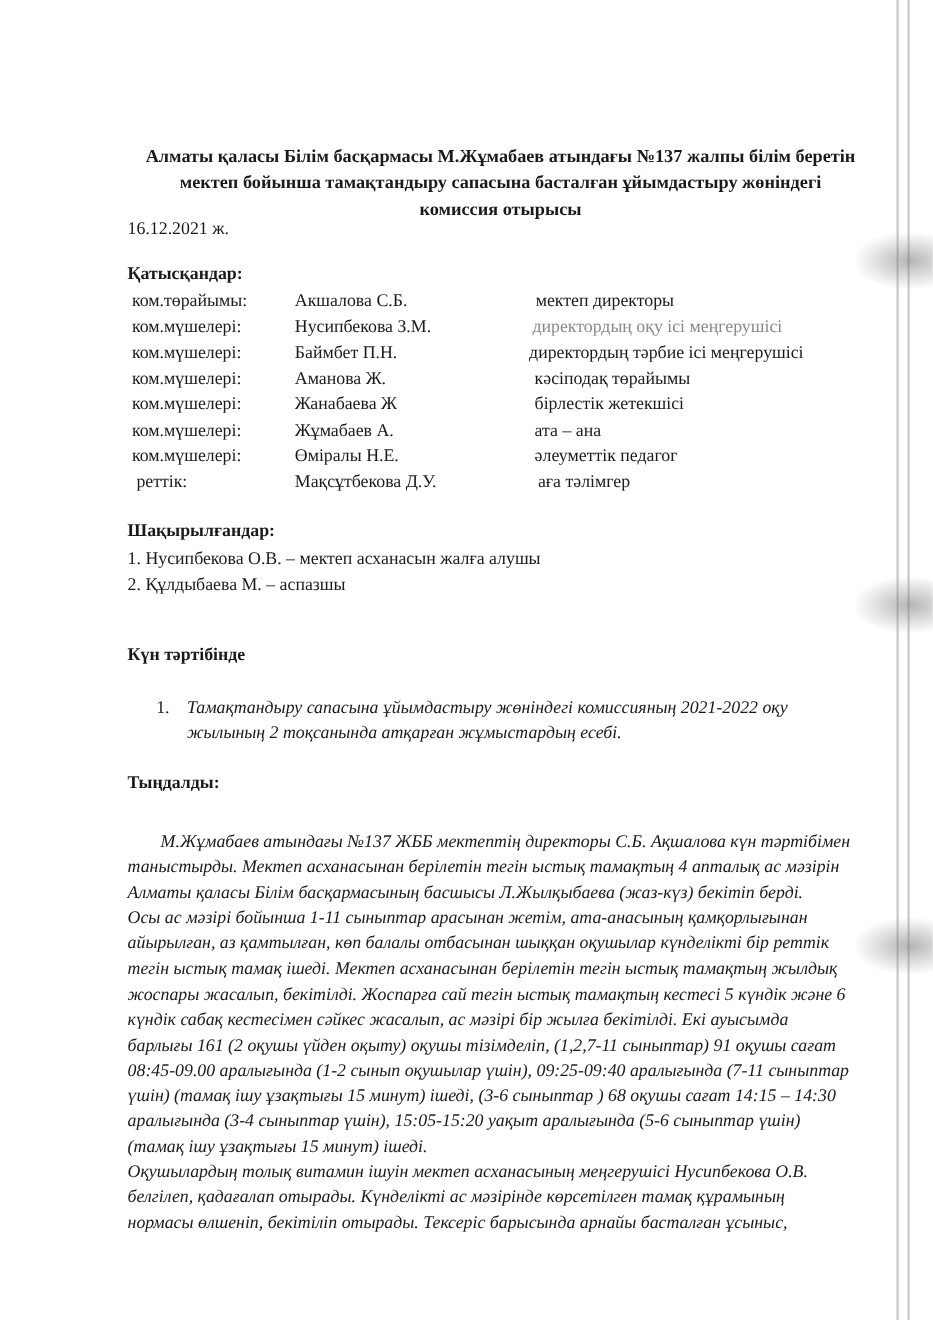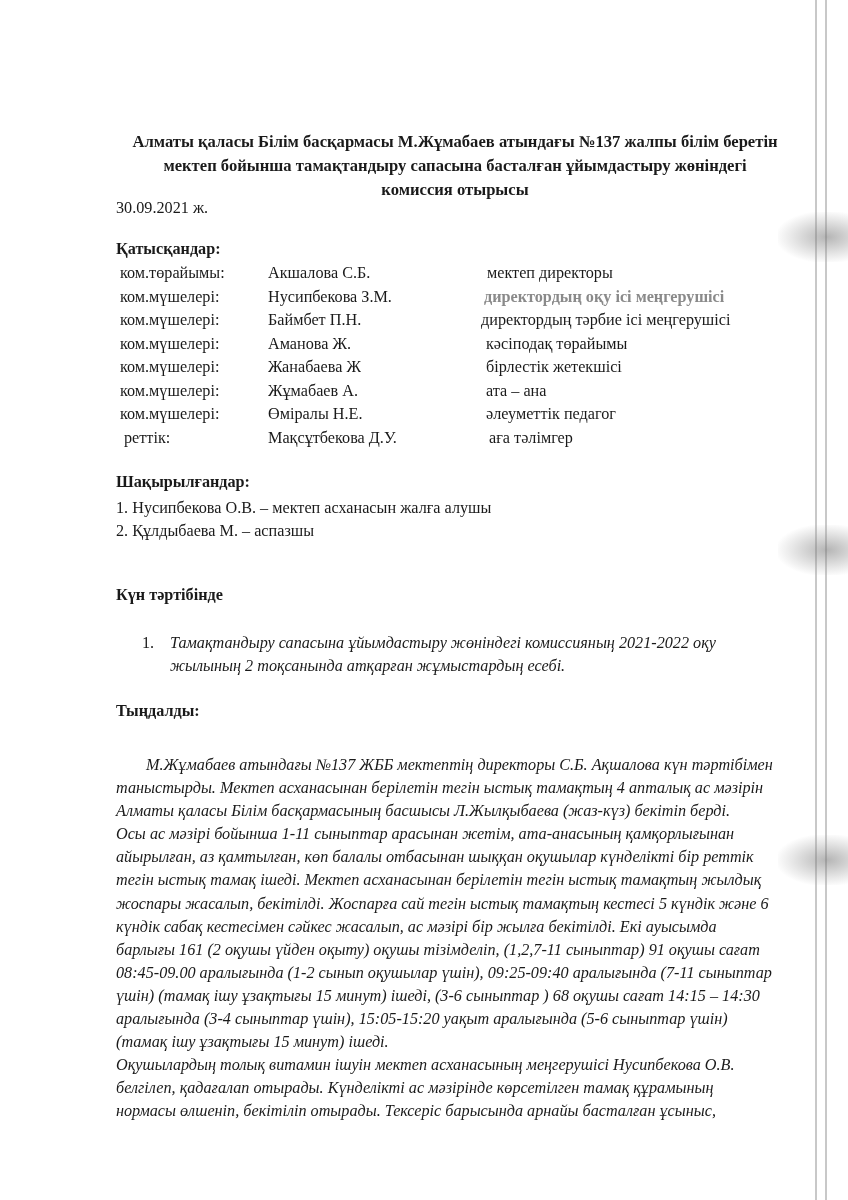--- a/index.html
+++ b/index.html
@@ -24,21 +24,21 @@
     .c-pos { left: 364px; }
     .invited { position: absolute; left: 116px; top: 497px; line-height: 23px; }
     .agenda { position: absolute; left: 142px; top: 632px; width: 640px; line-height: 23px; }
     .agenda .num { position: absolute; left: 0; }
     .agenda .txt { padding-left: 28px; display: block; font-style: italic; }
     .body-text {
       position: absolute; left: 116px; top: 754px; width: 660px; line-height: 23.1px;
     }
     .body-text p { margin: 0; font-style: italic; }
     .indent { text-indent: 30px; }
-    .faint { color: #8a8a8a; font-weight: bold; }
+    .faint { color: #8a8a8a; }
     .scan-line { position: absolute; top: 0; width: 2px; height: 1200px; background: #c8c8c8; }
     .smudge {
       position: absolute; right: 0; width: 70px; height: 50px;
       background: radial-gradient(ellipse at 70% 50%, rgba(120,120,120,0.55), rgba(160,160,160,0.25) 50%, rgba(255,255,255,0) 75%);
     }
   </style>
 </head>
 <body>
 
 <div class="page">
@@ -48,21 +48,21 @@
   <div class="smudge" style="top:212px"></div>
   <div class="smudge" style="top:525px"></div>
   <div class="smudge" style="top:835px"></div>
 
   <div class="title">
     <div>Алматы қаласы Білім басқармасы М.Жұмабаев атындағы №137 жалпы білім беретін</div>
     <div>мектеп бойынша тамақтандыру сапасына басталған ұйымдастыру жөніндегі</div>
     <div>комиссия отырысы</div>
   </div>
 
-  <div class="date">30.09.2021 ж.</div>
+  <div class="date">16.12.2021 ж.</div>
 
   <div class="section-head" style="top:240px">Қатысқандар:</div>
 
   <div class="participants">
     <div class="prow">
       <span class="c-role">ком.төрайымы:</span>
       <span class="c-name"> Акшалова С.Б.</span>
       <span class="c-pos" style="left:367px">мектеп директоры</span>
     </div>
     <div class="prow">

